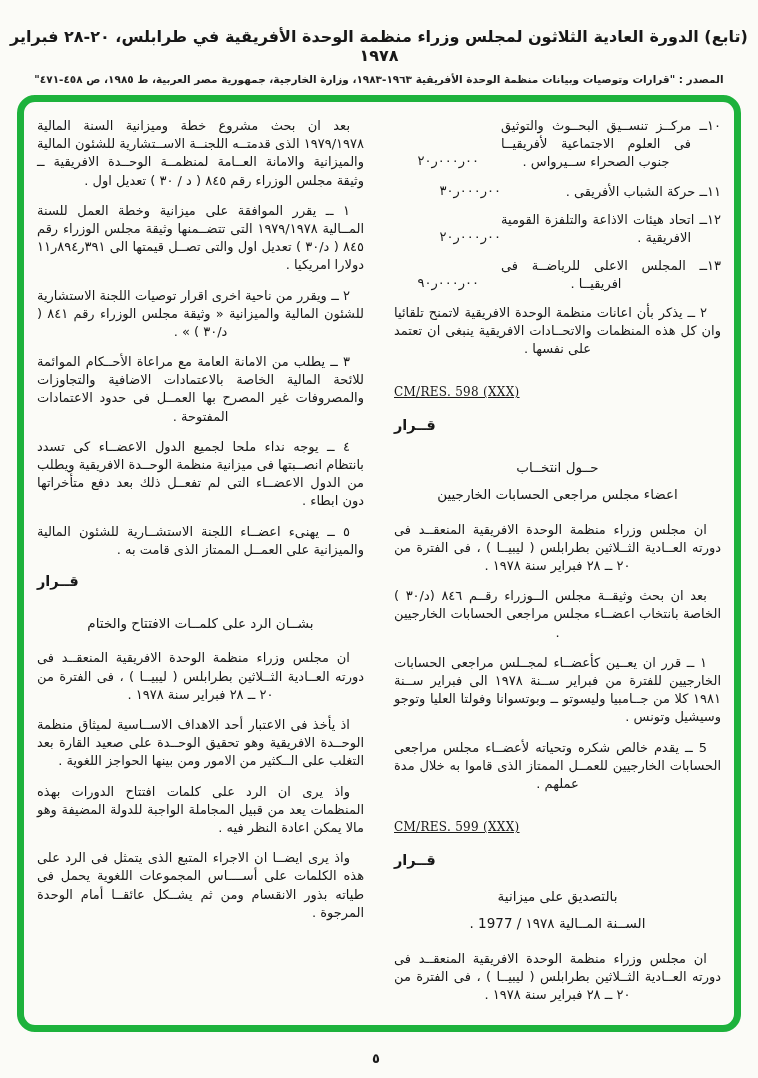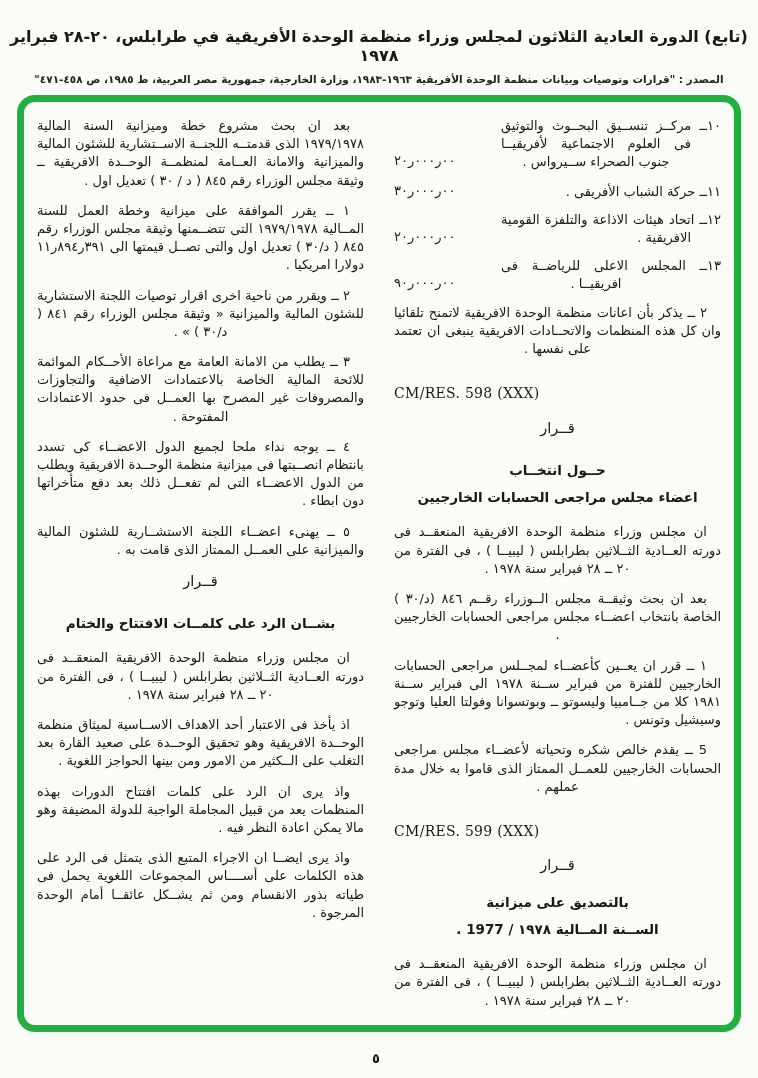--- a/index.html
+++ b/index.html
@@ -27,34 +27,35 @@
     background: transparent;
   }
   .cols { display: flex; direction: rtl; gap: 30px; height: 100%; }
   .col { flex: 1 1 0; font-size: 13px; line-height: 1.40; text-align: justify; }
   .col p { margin: 0 0 12px 0; }
   .ind { text-indent: 14px; }
   .tc { text-align-last: center; margin-left: 22px; }
   .bitem { display: flex; align-items: flex-end; margin: 0 0 10px 0; }
   .btext { width: 220px; padding-right: 30px; text-indent: -30px; }
   .amt {
-    flex: 1 1 auto; text-align: left;
+    flex: 1 1 auto; text-align: right;
     direction: ltr; unicode-bidi: bidi-override;
     padding-bottom: 1px; white-space: nowrap;
   }
   .code {
     direction: ltr; text-align: left;
     font-family: "DejaVu Serif", serif;
-    font-size: 14px; letter-spacing: 0.3px;
+    font-size: 12px; letter-spacing: 0.3px;
     margin: 26px 0 14px 0;
+    text-decoration: underline;
   }
   .code.tight { }
-  .rtitle { text-align: center; font-weight: normal; font-size: 14.5px; margin: 8px 0 22px 0; text-indent: 0; }
+  .rtitle { text-align: left; font-weight: bold; font-size: 14.5px; margin: 8px 0 22px 0; text-indent: 0; }
   .rtitle.tight { margin: 0 0 16px 0; }
-  .rsub { text-align: center; font-weight: bold; font-size: 13.5px; margin: 0 0 7px 0; line-height: 1.5; text-indent: 0; }
+  .rsub { text-align: center; font-weight: normal; font-size: 13.5px; margin: 0 0 7px 0; line-height: 1.5; text-indent: 0; }
   .rsub.gap-after { margin-bottom: 16px; text-align: center; }
   .page-num {
     position: absolute; bottom: 12px; left: 0; right: 6px;
     text-align: center; font-size: 13px; font-weight: bold;
   }
 </style>
 </head>
 <body>
 
 <div class="doc-header">

